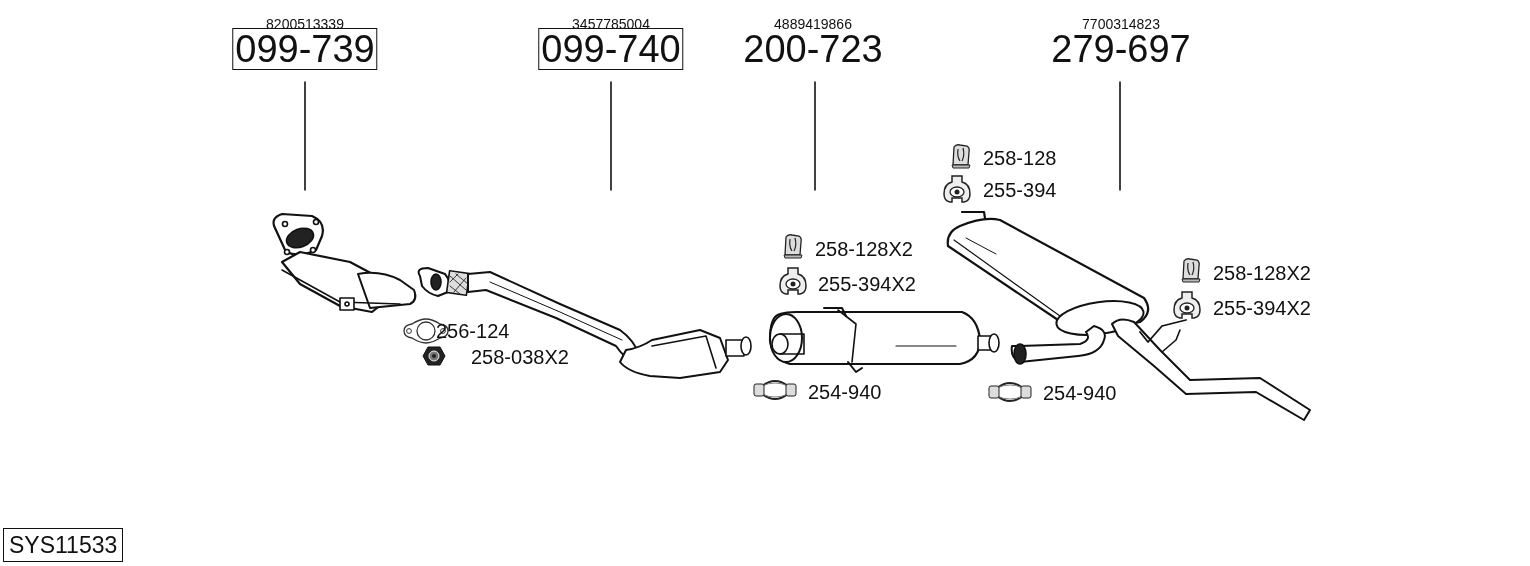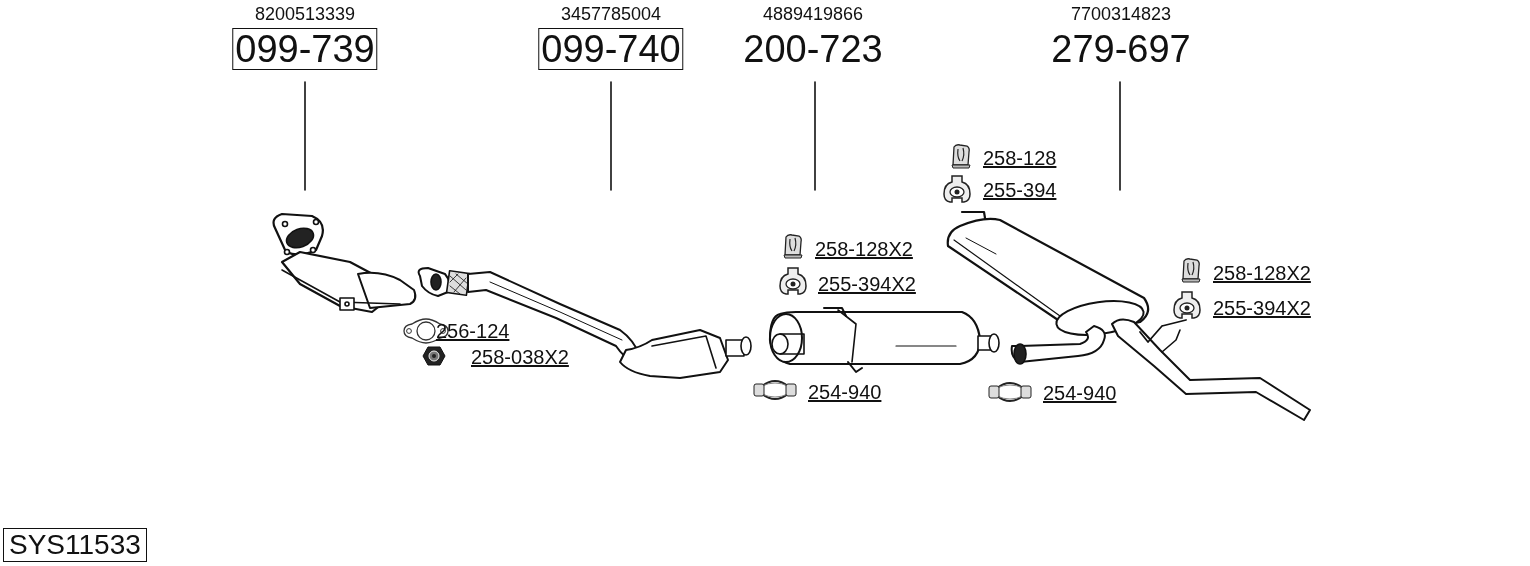--- a/index.html
+++ b/index.html
@@ -1,22 +1,22 @@
 <!DOCTYPE html>
 <html><head>
 <meta charset="utf-8">
 <style>
   html, body { margin: 0; padding: 0; background: #ffffff; }
   body { width: 1530px; height: 566px; position: relative; overflow: hidden;
          font-family: "Liberation Sans", sans-serif; color: #111; }
-  .oe { position: absolute; font-size: 18px; top: 4px; transform: translateX(-50%); white-space: nowrap; }
+  .oe { position: absolute; font-size: 14px; top: 16px; transform: translateX(-50%); white-space: nowrap; }
   .pn { position: absolute; font-size: 38px; top: 28px; transform: translateX(-50%); white-space: nowrap; line-height: 42px; padding: 0 2px; }
   .pn.boxed { border: 1.5px solid #111; line-height: 40px; }
-  .lbl { position: absolute; font-size: 20px; white-space: nowrap; line-height: 22px; text-decoration: underline; }
-  .sys { position: absolute; left: 3px; top: 528px; font-size: 28px; border: 1.5px solid #111; padding: 0 5px; line-height: 32px; }
+  .lbl { position: absolute; font-size: 20px; white-space: nowrap; line-height: 22px; }
+  .sys { position: absolute; left: 3px; top: 528px; font-size: 23px; border: 1.5px solid #111; padding: 0 5px; line-height: 32px; }
   svg.draw { position: absolute; left: 0; top: 0; }
   .ico { position: absolute; }
 </style>
 </head>
 <body>
 
 <div class="oe" style="left:305px">8200513339</div>
 <div class="pn boxed" style="left:305px">099-739</div>
 
 <div class="oe" style="left:611px">3457785004</div>

